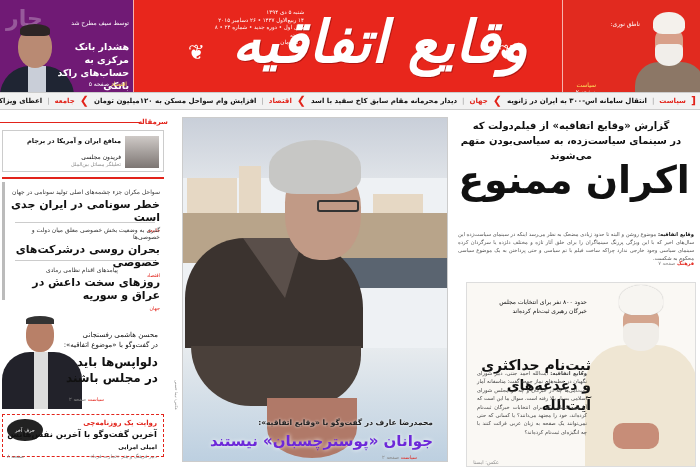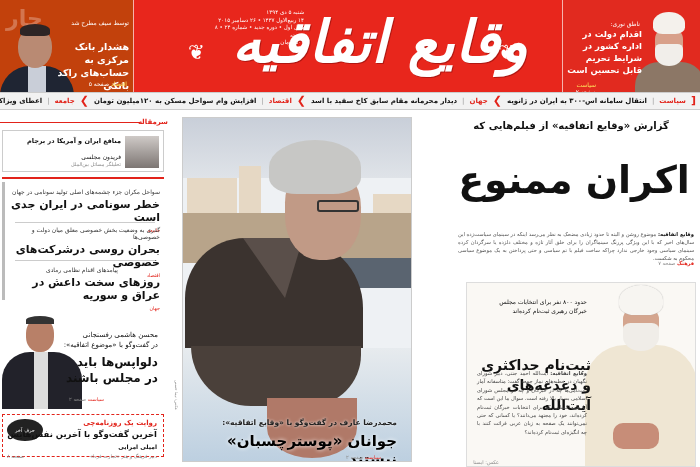--- a/index.html
+++ b/index.html
@@ -3,21 +3,21 @@
 <meta charset="utf-8">
 <style>
   * { box-sizing: border-box; margin: 0; padding: 0; }
   html, body { width: 700px; height: 467px; overflow: hidden; background: #fff; }
   body { font-family: "DejaVu Sans", sans-serif; position: relative; color: #111; }
   .abs { position: absolute; }
   [dir=rtl] { direction: rtl; }
 
   
   .mast { left: 0; top: 0; width: 700px; height: 92px; background: #e8261c; }
-  .mast-left { left: 0; top: 0; width: 134px; height: 92px; background: #c2410c; border-right: 1px solid #f6b3ad; overflow: hidden; }
+  .mast-left { left: 0; top: 0; width: 134px; height: 92px; background: #701a75; border-right: 1px solid #f6b3ad; overflow: hidden; }
   .mast-right { left: 562px; top: 0; width: 138px; height: 92px; background: #e12a1f; border-left: 1px solid #f6b3ad; overflow: hidden; }
   .watermark { left: 6px; top: 6px; font-size: 22px; font-weight: bold; color: rgba(255,255,255,0.28); letter-spacing: 3px; }
   .person-l { left: 0; top: 20px; width: 68px; height: 72px; }
   .person-l .head { position:absolute; left: 18px; top: 8px; width: 34px; height: 40px; background: #b98a73; border-radius: 45% 45% 50% 50%; }
   .person-l .hair { position:absolute; left: 20px; top: 4px; width: 30px; height: 12px; background: #2d2525; border-radius: 50% 50% 20% 20%; }
   .person-l .suit { position:absolute; left: 0; top: 46px; width: 74px; height: 30px; background: #1f2533; border-radius: 30px 30px 0 0; }
   .person-l .shirt { position:absolute; left: 28px; top: 46px; width: 18px; height: 30px; background: #c9ced8; }
   .ml-kicker { right: 4px; top: 19px; font-size: 6px; color: #fff; width: 80px; text-align: right; }
   .ml-title { right: 4px; top: 40px; width: 76px; font-size: 9.5px; font-weight: bold; color: #fff; line-height: 13px; text-align: right; }
   .ml-foot { right: 6px; top: 80px; font-size: 6px; color: #ffe15a; }
@@ -72,36 +72,36 @@
 
   .diary { left: 2px; top: 302px; width: 162px; height: 43px; border: 1px dashed #e2231a; }
   .stamp { left: 4px; top: 4px; width: 36px; height: 22px; background: #222; color: #fff; border-radius: 50%; font-size: 5px; text-align: center; line-height: 22px; }
   .diary-kick { right: 6px; top: 4px; font-size: 7px; color: #e2231a; font-weight: bold; }
   .diary-title { right: 6px; top: 14px; font-size: 8.5px; font-weight: bold; }
   .diary-auth { right: 6px; top: 28px; font-size: 6px; font-weight: bold; }
   .diary-role { right: 6px; top: 38px; font-size: 5px; color: #888; }
   .diary-page { left: 4px; top: 38px; font-size: 5px; color: #888; }
 
   
-  .center { left: 182px; top: 117px; width: 230px; height: 345px; border: 1px solid #ccc; background: #eef1f4; overflow: hidden; }
+  .center { left: 182px; top: 117px; width: 266px; height: 345px; border: 1px solid #ccc; background: #eef1f4; overflow: hidden; }
   .sky { left: 0; top: 0; width: 266px; height: 60px; background: linear-gradient(#c9cfd9, #dfe3e8); }
   .bld { position:absolute; background: #e6d8c4; }
   .hill { left: 0; top: 95px; width: 266px; height: 50px; background: #b8a48a; }
   .cars { left: 150px; top: 140px; width: 116px; height: 30px; background: #5a6470; }
   .head-main { left: 84px; top: 22px; width: 96px; height: 120px; }
   .hm-hair { position:absolute; left: 2px; top: 0; width: 92px; height: 54px; background: #c7c7c5; border-radius: 50% 50% 30% 30%; }
   .hm-face { position:absolute; left: 18px; top: 24px; width: 76px; height: 96px; background: #c19a86; border-radius: 40% 45% 45% 45%; }
   .hm-glasses { position:absolute; left: 50px; top: 60px; width: 42px; height: 12px; border: 2px solid #333; border-radius: 3px; }
   .coat { left: 2px; top: 120px; width: 178px; height: 110px; background: #3b332f; border-radius: 60px 70px 0 0; }
   .collar { left: 60px; top: 120px; width: 60px; height: 60px; background: #5a4f4a; clip-path: polygon(0 0,100% 0,70% 100%); }
   .reflect { left: 0; top: 230px; width: 266px; height: 115px; background: linear-gradient(#e7ebee, #bccfe0); }
   .rf-coat { left: 8px; top: 228px; width: 170px; height: 60px; background: #4a403a; border-radius: 0 0 60px 70px; }
   .rf-head { left: 84px; top: 280px; width: 90px; height: 60px; background: #b07968; border-radius: 0 0 50% 50%; }
   .center-kick { right: 14px; top: 300px; font-size: 7.5px; font-weight: bold; color: #222; text-shadow: 0 0 3px #fff; }
-  .center-title { right: 14px; top: 314px; font-size: 15px; font-weight: bold; color: #000000; text-shadow: 0 0 4px #fff; }
+  .center-title { right: 14px; top: 314px; font-size: 15px; font-weight: bold; color: #6d28d9; text-shadow: 0 0 4px #fff; }
   .center-foot { right: 30px; top: 336px; font-size: 5px; color: #e2231a; }
   .vcaption { left: 174px; top: 380px; font-size: 4px; color: #888; writing-mode: vertical-rl; }
 
   
   .col-right { left: 452px; top: 112px; width: 248px; height: 355px; }
   .cr-kick { right: 10px; top: 6px; width: 238px; font-size: 10px; font-weight: bold; text-align: center; line-height: 15px; }
   .cr-title { right: 6px; top: 38px; width: 240px; font-size: 38px; font-weight: bold; text-align: center; line-height: 60px; letter-spacing: -1px; }
   .cr-body { right: 6px; top: 118px; width: 236px; font-size: 5.2px; color: #555; text-align: justify; line-height: 8px; }
   .cr-body b { color: #111; }
   .cr-sec { right: 6px; top: 148px; font-size: 5px; color: #e2231a; font-weight: bold; }
@@ -151,21 +151,20 @@
 </div>
 
 <div class="abs mast-right">
   <div class="abs cleric-r">
     <div class="robe"></div>
       <div class="face"></div>
       <div class="beard"></div>
       <div class="turban"></div>
   </div>
   <div class="abs mr-kicker" dir="rtl">ناطق نوری:</div>
-  <div class="abs mr-title" dir="rtl">اقدام دولت در اداره کشور در شرایط تحریم قابل تحسین است</div>
   <div class="abs mr-foot" dir="rtl">
     <span>سیاست</span>
     <span style="color:#fff">صفحه ۲</span>
   </div>
 </div>
 
 <div class="abs ticker">
   <div class="ticker-inner" dir="rtl">
     <span class="tk-bracket">[</span>
     <span class="tk-sec">سیاست</span>
@@ -270,21 +269,22 @@
   <div class="abs center-title" dir="rtl">جوانان «پوسترچسبان» نیستند</div>
   <div class="abs center-foot" dir="rtl">
     <span>سیاست</span>
     <span style="color:#888">صفحه ۲</span>
   </div>
 </div>
 <div class="abs vcaption" dir="rtl">عکس: نیما حسنی</div>
 
 <div class="abs col-right">
   <div class="abs cr-kick" dir="rtl">
-    <div>گزارش «وقایع اتفاقیه» از فیلم‌هایی که</div>
+    <div>گزارش «وقایع اتفاقیه» از فیلم‌دولت که</div>
+    <div>در سینمای سیاست‌زده، به سیاسی‌بودن متهم می‌شوند</div>
   </div>
   <div class="abs cr-title" dir="rtl">اکران ممنوع</div>
   <div class="abs cr-body" dir="rtl">
     <b>وقایع اتفاقیه:</b>
     <span>موضوع روشن و البته تا حدود زیادی مضحک به نظر می‌رسد اینکه در سینمای سیاست‌زده این سال‌های اخیر که با این ویژگی پررنگ سینماگران را برای خلق آثار تازه و مختلف دلزده یا سرگردان کرده سینمای سیاسی وجود خارجی ندارد چراکه ساخت فیلم با تم سیاسی و حتی پرداختن به یک موضوع سیاسی محکوم به شکست.</span>
   </div>
   <div class="abs cr-sec" dir="rtl">
     <span>فرهنگ</span>
     <span style="color:#888;font-weight:normal">صفحه ۷</span>
   </div>

